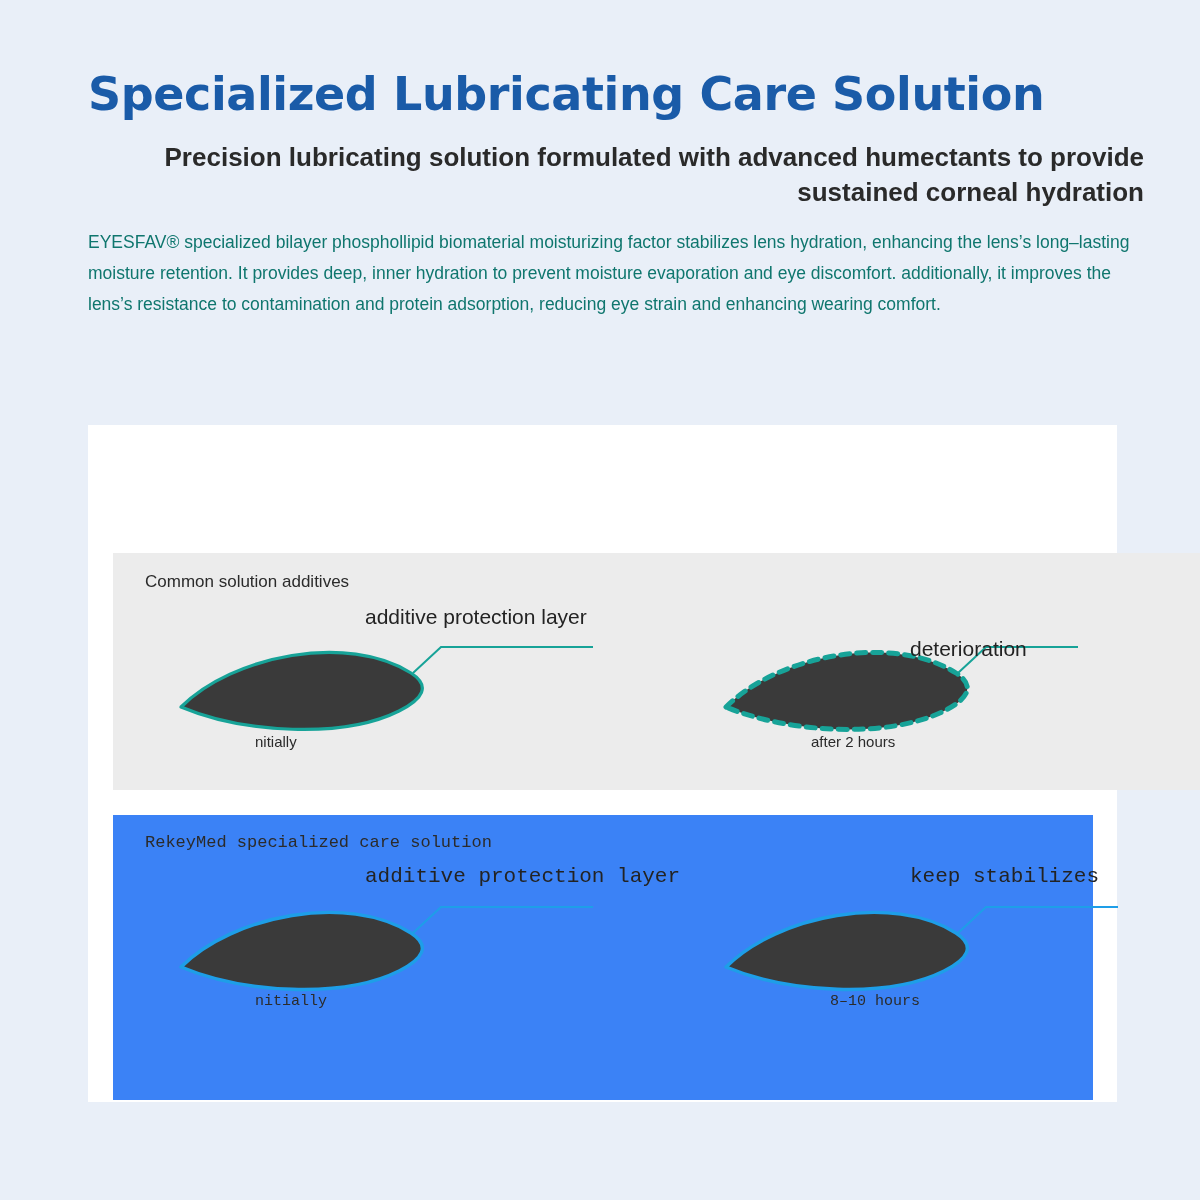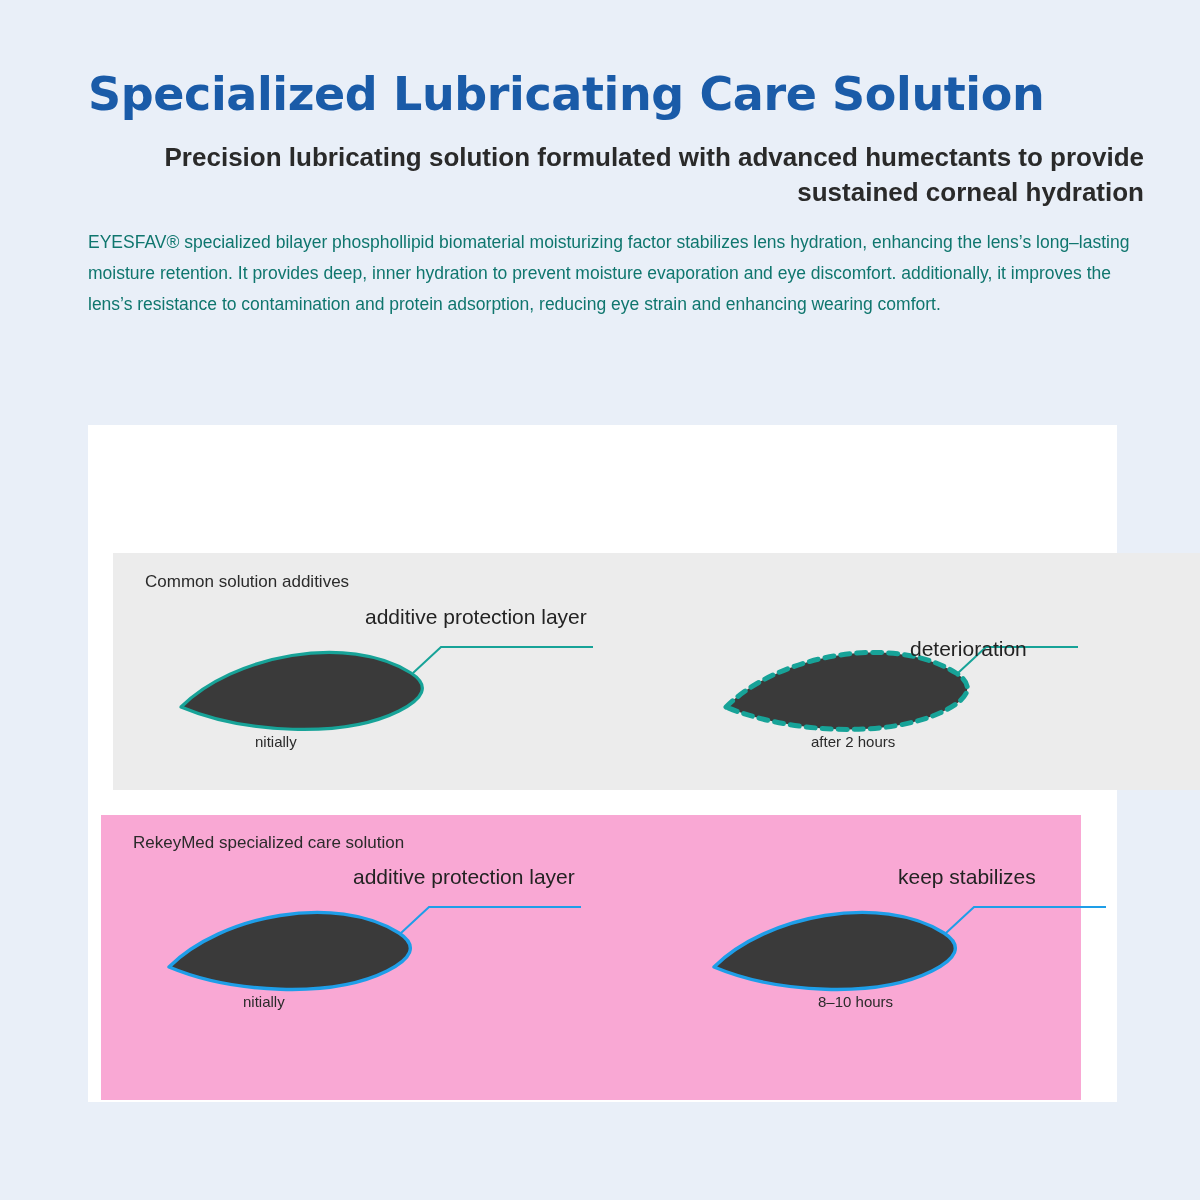--- a/index.html
+++ b/index.html
@@ -46,23 +46,24 @@
     width:1155px; height:237px;
     background:#ececec;
   }
   .panel-label{
     position:absolute; left:32px; top:19px;
     font-size:17px; color:#2b2b2b;
   }
 
   
   .lower{
-    position:absolute; left:13px; top:390px;
+    position:absolute; left:25px; top:390px;
     width:980px; height:285px;
-    background:#f9a8d4;
+    background:#3b82f6;
+    font-family:Liberation Mono, monospace;
   }
   .lower-label{
     position:absolute; left:32px; top:18px;
     font-size:17px; color:#2b2b2b;
   }
 
   
   .fig{ position:absolute; width:420px; height:180px; }
   .fig svg{ position:absolute; left:0; top:0; }
   .fig .callout{

